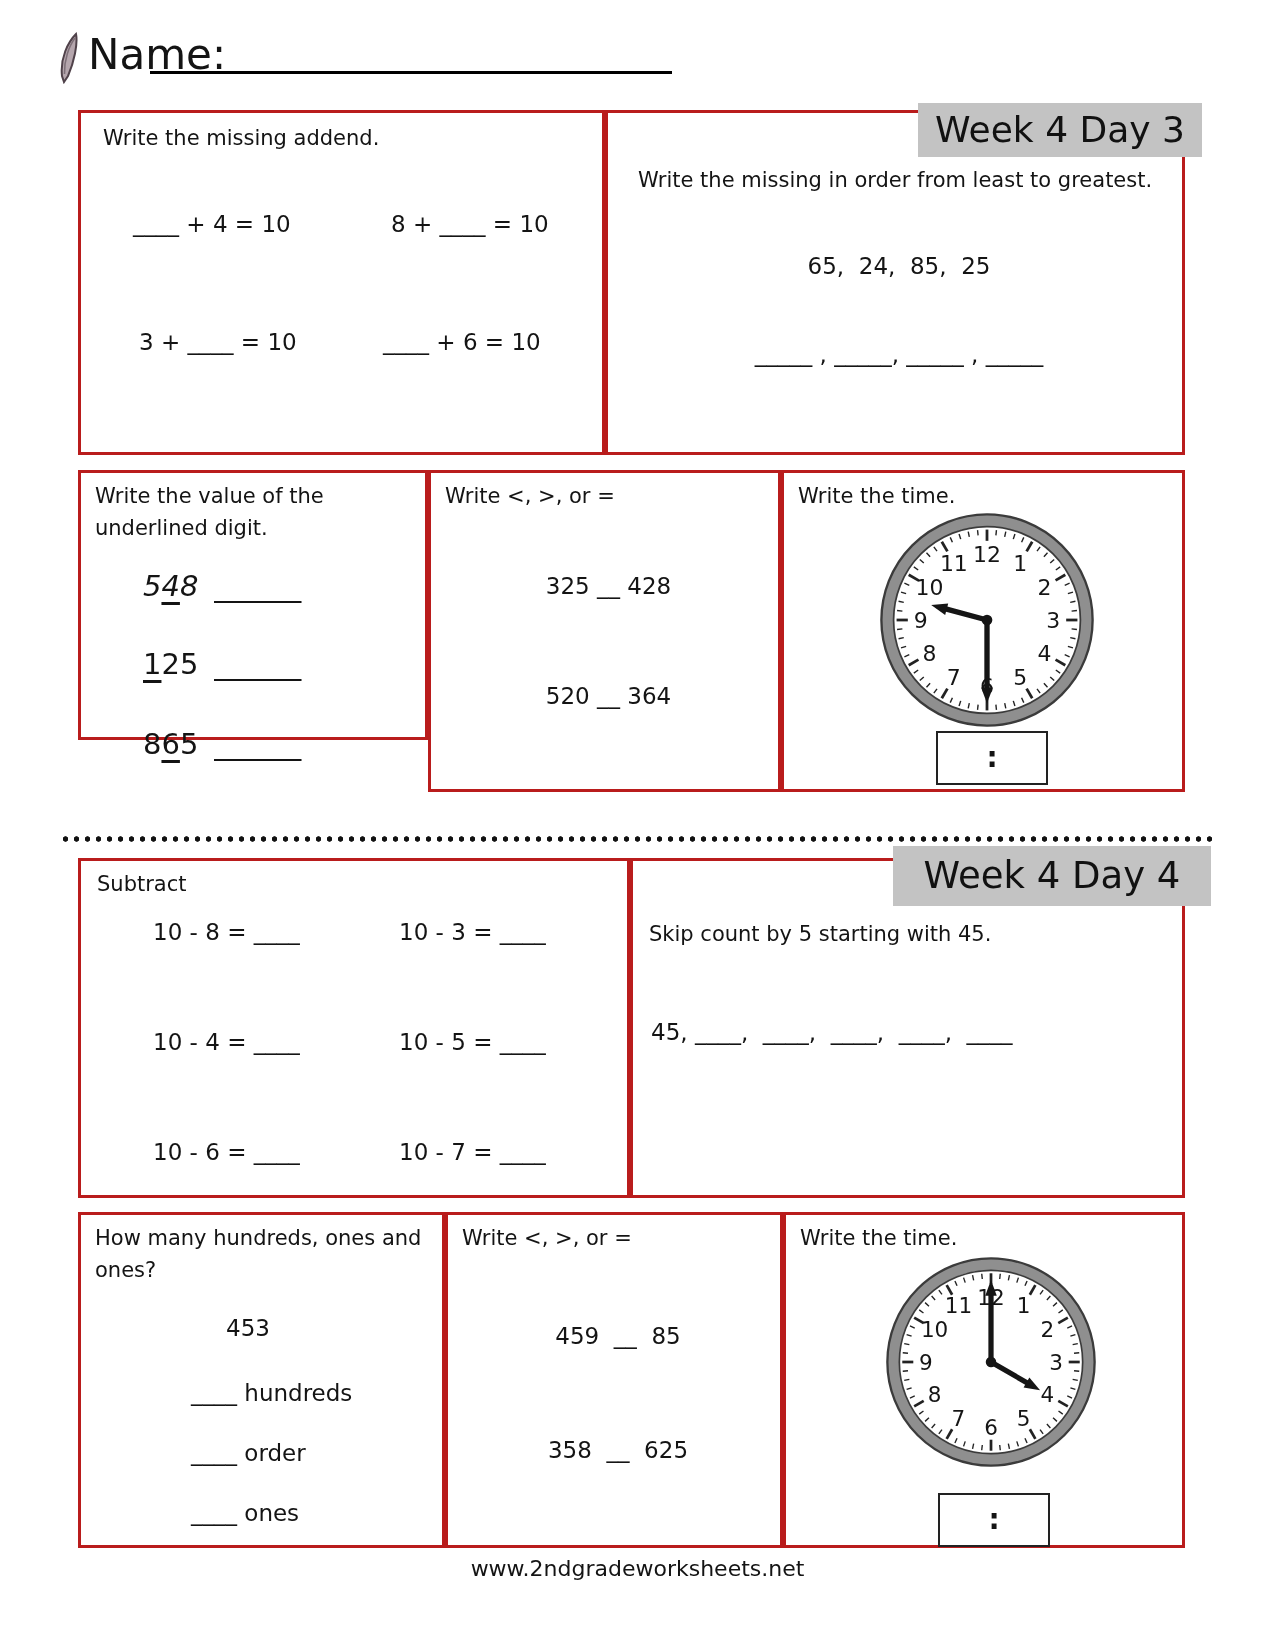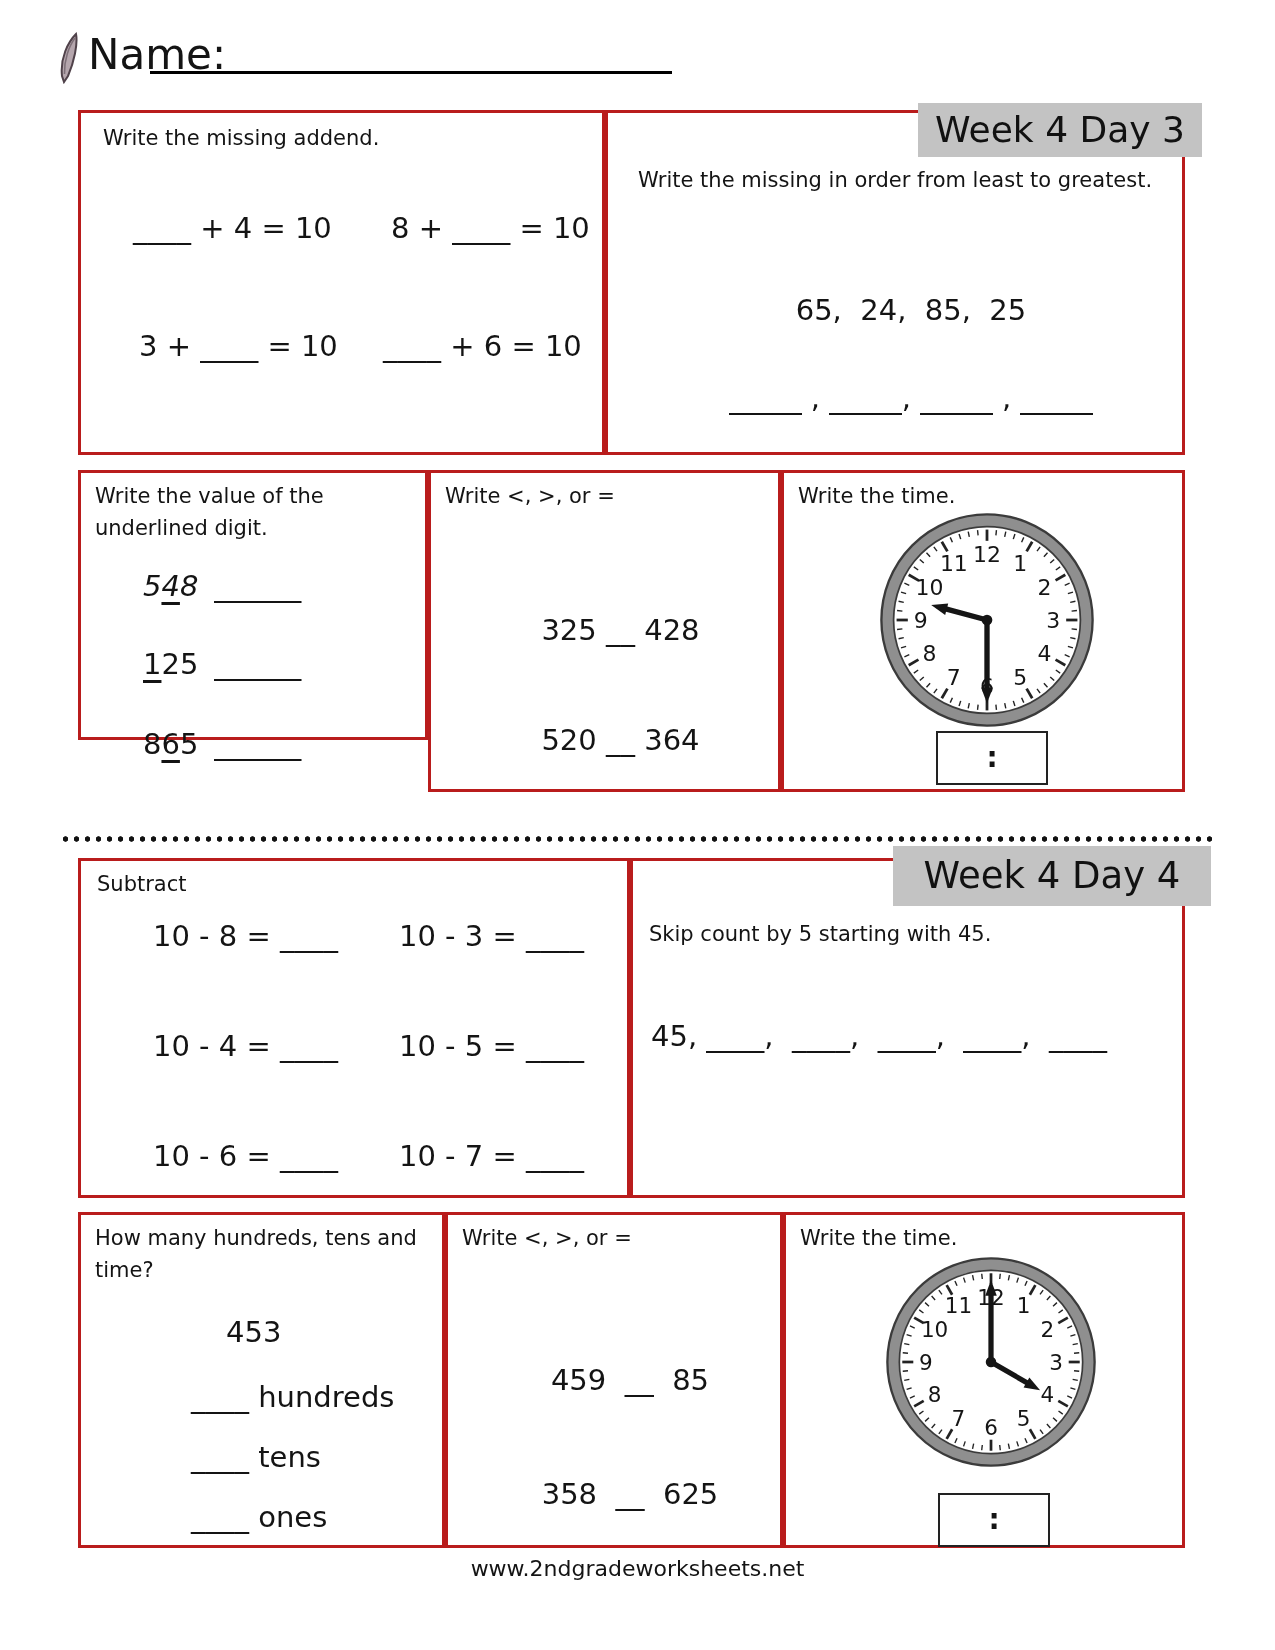--- a/index.html
+++ b/index.html
@@ -3,26 +3,26 @@
 <meta charset="utf-8">
 <style>
   * { margin:0; padding:0; box-sizing:border-box; }
   html,body { background:#ffffff; }
   body {
     width:1275px; height:1650px; position:relative;
     font-family:"DejaVu Sans", sans-serif; color:#141414; overflow:hidden;
   }
   .box { position:absolute; border:3px solid #b91c1c; background:#fff; }
   .instr { position:absolute; font-size:21px; line-height:1.5; }
-  .ptext { position:absolute; font-size:29px; white-space:pre; }
+  .ptext { position:absolute; font-size:23px; white-space:pre; }
   .prow  { position:absolute; font-size:29px; }
   .prow .npart { white-space:pre; }
   .u { text-decoration:underline; text-decoration-thickness:3px; text-underline-offset:6px; }
   .blank { white-space:pre; margin-left:16px; }
-  .center { left:16px; width:100%; text-align:center;margin-top:40px; }
+  .center { left:4px; width:100%; text-align:center; }
   .day-label {
     position:absolute; background:#c3c3c3; z-index:6; text-align:center;
     font-size:36px; font-weight:500; color:#111;
   }
   .name-label { position:absolute; left:88px; top:30px; font-size:42px; }
   .name-line { position:absolute; left:150px; top:40px; width:522px; height:34px;
     border-bottom:3px solid #000; }
   .feather { position:absolute; left:56px; top:32px; width:30px; height:52px; }
   .dots {
     position:absolute; left:60px; top:834px; width:1156px; height:10px;
@@ -176,24 +176,24 @@
   <div class="ptext" style="left:72px; top:278px;">10 - 6 = ____</div>
   <div class="ptext" style="left:318px; top:278px;">10 - 7 = ____</div>
 </section>
 
 <section class="box" style="left:630px; top:858px; width:555px; height:340px;">
   <div class="instr" style="left:16px; top:58px; width:520px;">Skip count by 5 starting with 45.</div>
   <div class="ptext" style="left:18px; top:158px;">45, ____,  ____,  ____,  ____,  ____</div>
 </section>
 
 <section class="box" style="left:78px; top:1212px; width:367px; height:336px;">
-  <div class="instr" style="left:14px; top:8px; width:340px;">How many hundreds, tens and time?</div>
+  <div class="instr" style="left:14px; top:8px; width:340px;">How many hundreds, ones and ones?</div>
   <div class="ptext" style="left:145px; top:100px;">453</div>
   <div class="ptext" style="left:110px; top:165px;">____ hundreds</div>
-  <div class="ptext" style="left:110px; top:225px;">____ tens</div>
+  <div class="ptext" style="left:110px; top:225px;">____ order</div>
   <div class="ptext" style="left:110px; top:285px;">____ ones</div>
 </section>
 
 <section class="box" style="left:445px; top:1212px; width:338px; height:336px;">
   <div class="instr" style="left:14px; top:8px;">Write &lt;, &gt;, or =</div>
   <div class="ptext center" style="top:108px;">459  __  85</div>
   <div class="ptext center" style="top:222px;">358  __  625</div>
 </section>
 
 <section class="box" style="left:783px; top:1212px; width:402px; height:336px;">

